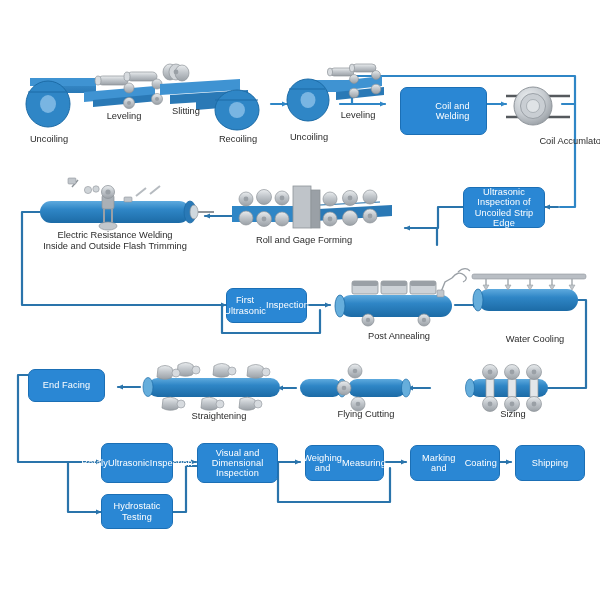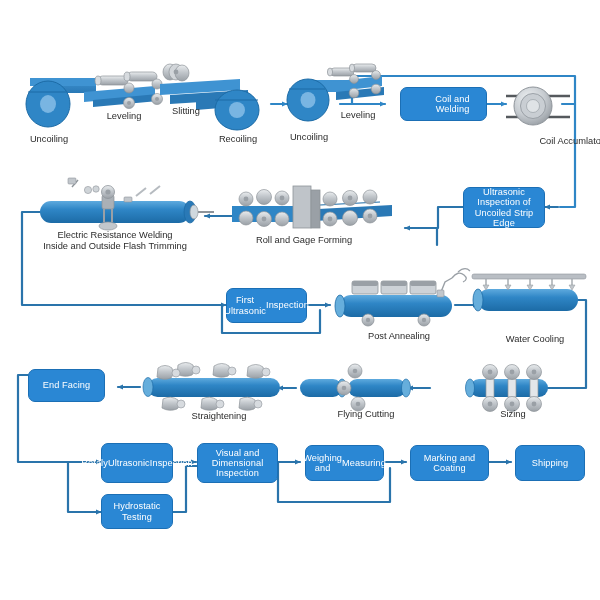--- a/index.html
+++ b/index.html
@@ -327,21 +327,21 @@
         <circle cx="490" cy="372" r="2.4"></circle>
           <circle cx="490" cy="404" r="2.4"></circle>
         <circle cx="512" cy="372" r="2.4"></circle>
           <circle cx="512" cy="404" r="2.4"></circle>
         <circle cx="534" cy="372" r="2.4"></circle>
           <circle cx="534" cy="404" r="2.4"></circle>
       </g>
     </g>
   </svg>
 
-  <div class="pbox" style="left:400px;top:87px;width:87px;height:34px;padding-left:20px;">
+  <div class="pbox" style="left:400px;top:87px;width:87px;height:48px;padding-left:20px;">
     <span>Coil and Welding</span>
   </div>
 
   <div class="pbox" style="left:463px;top:187px;width:82px;height:41px;flex-direction:column;">
     <span>Ultrasonic</span>
     <span>Inspection of</span>
     <span>Uncoiled Strip Edge</span>
   </div>
 
   <div class="pbox" style="left:226px;top:288px;width:81px;height:35px;flex-direction:row;">
@@ -368,21 +368,21 @@
     <span>Visual and</span>
     <span>Dimensional</span>
     <span>Inspection</span>
   </div>
 
   <div class="pbox" style="left:305px;top:445px;width:79px;height:36px;">
     <span>Weighing and</span>
     <span>Measuring</span>
   </div>
 
-  <div class="pbox" style="left:410px;top:445px;width:79px;height:36px;flex-direction:column;">
+  <div class="pbox" style="left:410px;top:445px;width:90px;height:36px;flex-direction:row;">
     <span>Marking and</span>
     <span>Coating</span>
   </div>
 
   <div class="pbox" style="left:515px;top:445px;width:70px;height:36px;">
     <span>Shipping</span>
   </div>
 
   <div class="cap" style="left:18px;top:134px;width:62px;">
     <span>Uncoiling</span></div>

